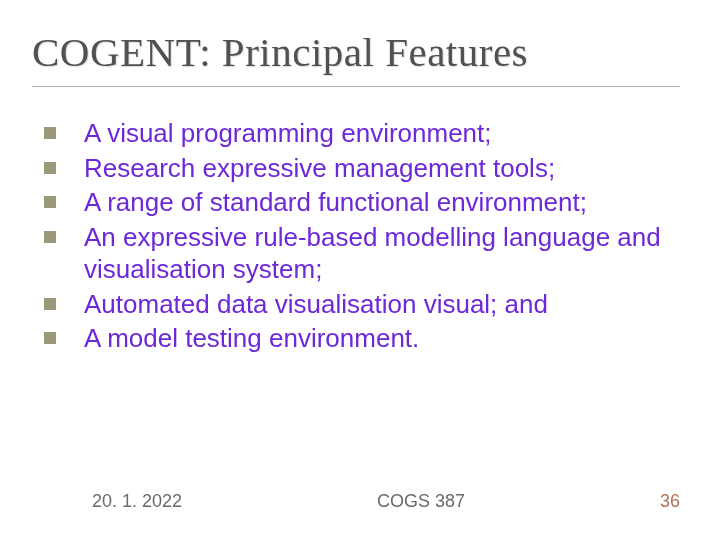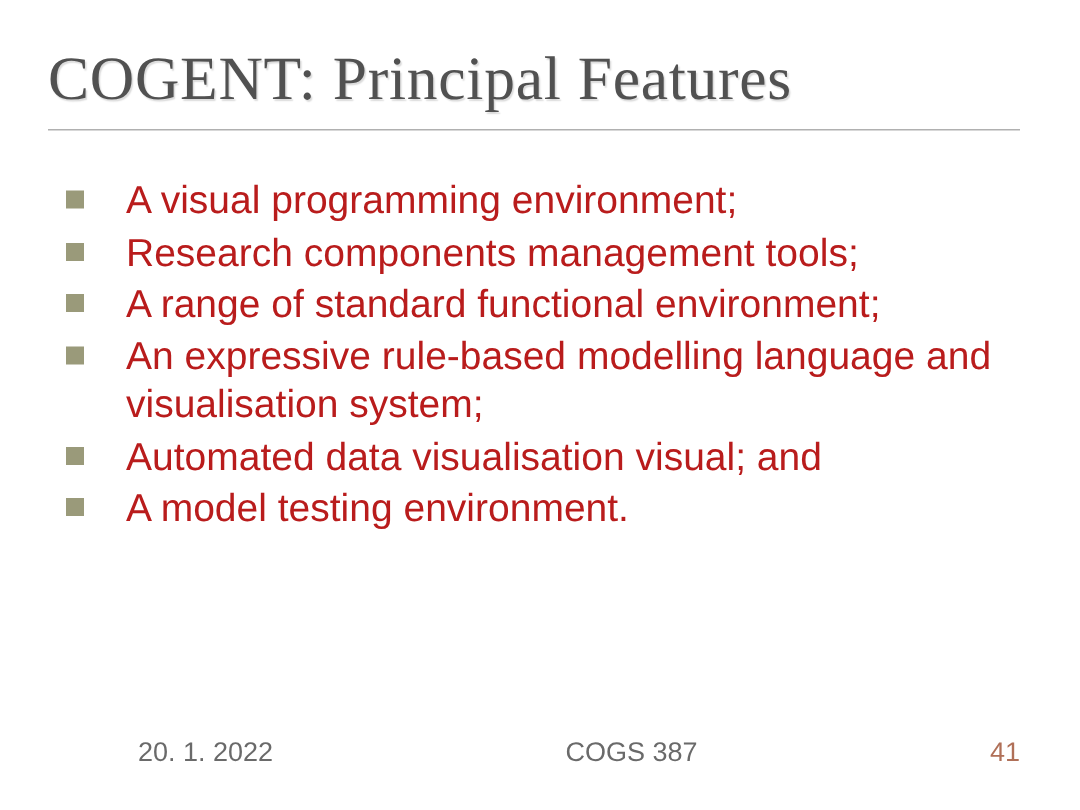--- a/index.html
+++ b/index.html
@@ -29,21 +29,21 @@
     }
     .bullets {
       list-style: none;
       padding-left: 12px;
     }
     .bullets li {
       position: relative;
       padding-left: 40px;
       font-size: 26px;
       line-height: 1.25;
-      color: #b91c1c;
+      color: #6d28d9;
       margin-bottom: 2px;
     }
     .bullets li .sq {
       position: absolute;
       left: 0;
       top: 10px;
       width: 12px;
       height: 12px;
       background: #9a9a7a;
       display: inline-block;
@@ -69,21 +69,21 @@
 <div class="slide">
   <h1 class="title">COGENT: Principal Features</h1>
 
   <ul class="bullets">
     <li>
       <span class="sq"></span>
       <span>A visual programming environment;</span>
     </li>
     <li>
       <span class="sq"></span>
-      <span>Research components management tools;</span>
+      <span>Research expressive management tools;</span>
     </li>
     <li>
       <span class="sq"></span>
       <span>A range of standard functional environment;</span>
     </li>
     <li>
       <span class="sq"></span>
       <span>An expressive rule-based modelling language and visualisation system;</span>
     </li>
     <li>
@@ -92,15 +92,15 @@
     </li>
     <li>
       <span class="sq"></span>
       <span>A model testing environment.</span>
     </li>
   </ul>
 
   <div class="footer">
     <span class="date">20. 1. 2022</span>
     <span class="center">COGS 387</span>
-    <span class="num">41</span>
+    <span class="num">36</span>
   </div>
 </div>
 
 </body></html>

